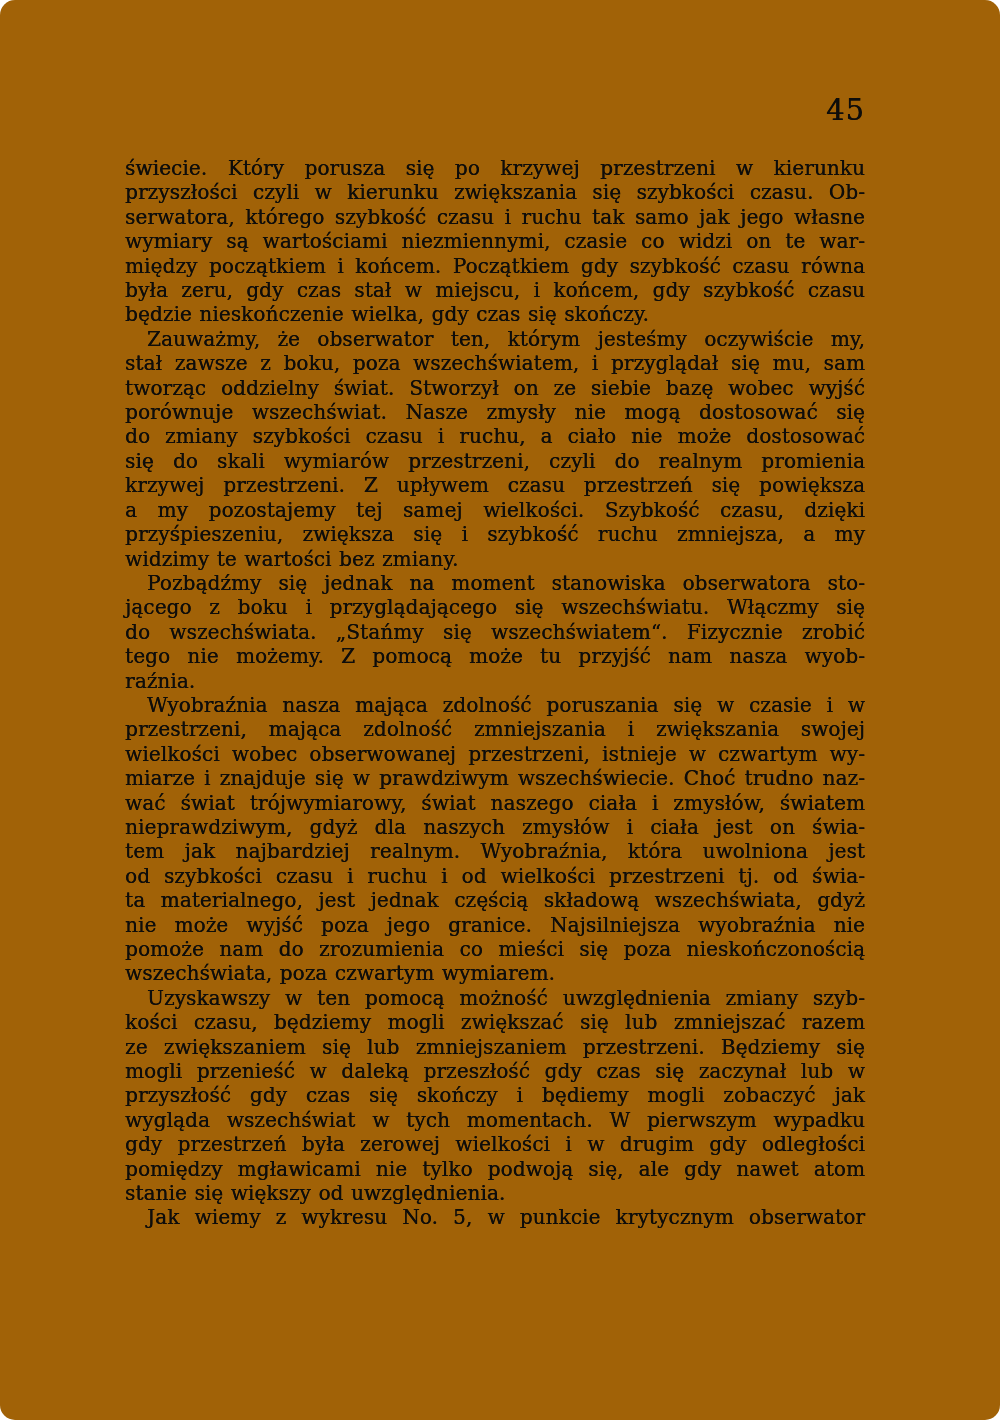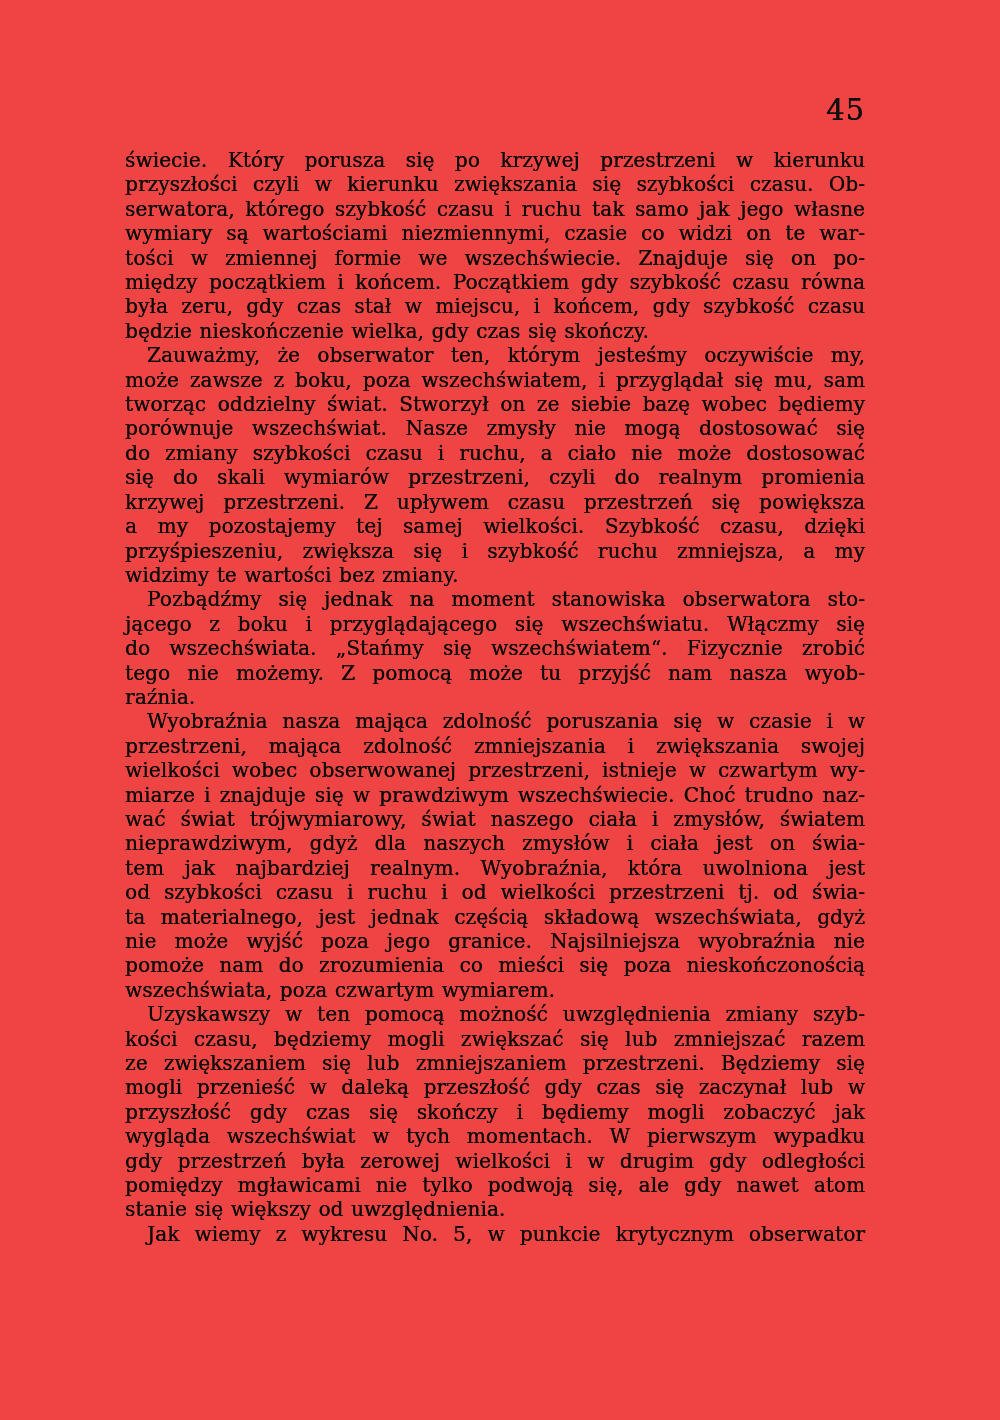--- a/index.html
+++ b/index.html
@@ -4,39 +4,40 @@
 <style>
   html, body {
     margin: 0;
     padding: 0;
     background: #ffffff;
   }
   .page {
     position: relative;
     width: 1000px;
     height: 1420px;
-    background: #ef4444;
+    background: #a16207;
     color: #0e0d0b;
     font-family: "DejaVu Serif", serif;
     overflow: hidden;
+    border-radius: 15px;
   }
   .folio {
     position: absolute;
     top: 96px;
     left: 125px;
     width: 740px;
     text-align: right;
     font-size: 29px;
     line-height: 1;
     letter-spacing: 1px;
     text-shadow: 0.3px 0 0 currentColor;
   }
   .text-block {
     position: absolute;
-    top: 148px;
+    top: 156px;
     left: 125px;
     width: 740px;
     font-size: 20px;
     line-height: 24.4px;
     word-spacing: 1px;
     letter-spacing: 0.1px;
     text-shadow: 0.3px 0 0 currentColor;
   }
   .paragraph {
     margin: 0;
@@ -57,29 +58,28 @@
 <body>
 
 <div class="page">
   <div class="folio">45</div>
   <div class="text-block" id="text-block">
       <div class="paragraph">
         <div class="line">świecie. Który porusza się po krzywej przestrzeni w kierunku</div>
         <div class="line">przyszłości czyli w kierunku zwiększania się szybkości czasu. Ob-</div>
         <div class="line">serwatora, którego szybkość czasu i ruchu tak samo jak jego własne</div>
         <div class="line">wymiary są wartościami niezmiennymi, czasie co widzi on te war-</div>
-        <div class="line">tości w zmiennej formie we wszechświecie. Znajduje się on po-</div>
         <div class="line">między początkiem i końcem. Początkiem gdy szybkość czasu równa</div>
         <div class="line">była zeru, gdy czas stał w miejscu, i końcem, gdy szybkość czasu</div>
         <div class="line para-end">będzie nieskończenie wielka, gdy czas się skończy.</div>
       </div>
       <div class="paragraph">
         <div class="line indent">Zauważmy, że obserwator ten, którym jesteśmy oczywiście my,</div>
-        <div class="line">może zawsze z boku, poza wszechświatem, i przyglądał się mu, sam</div>
-        <div class="line">tworząc oddzielny świat. Stworzył on ze siebie bazę wobec będiemy</div>
+        <div class="line">stał zawsze z boku, poza wszechświatem, i przyglądał się mu, sam</div>
+        <div class="line">tworząc oddzielny świat. Stworzył on ze siebie bazę wobec wyjść</div>
         <div class="line">porównuje wszechświat. Nasze zmysły nie mogą dostosować się</div>
         <div class="line">do zmiany szybkości czasu i ruchu, a ciało nie może dostosować</div>
         <div class="line">się do skali wymiarów przestrzeni, czyli do realnym promienia</div>
         <div class="line">krzywej przestrzeni. Z upływem czasu przestrzeń się powiększa</div>
         <div class="line">a my pozostajemy tej samej wielkości. Szybkość czasu, dzięki</div>
         <div class="line">przyśpieszeniu, zwiększa się i szybkość ruchu zmniejsza, a my</div>
         <div class="line para-end">widzimy te wartości bez zmiany.</div>
       </div>
       <div class="paragraph">
         <div class="line indent">Pozbądźmy się jednak na moment stanowiska obserwatora sto-</div>

